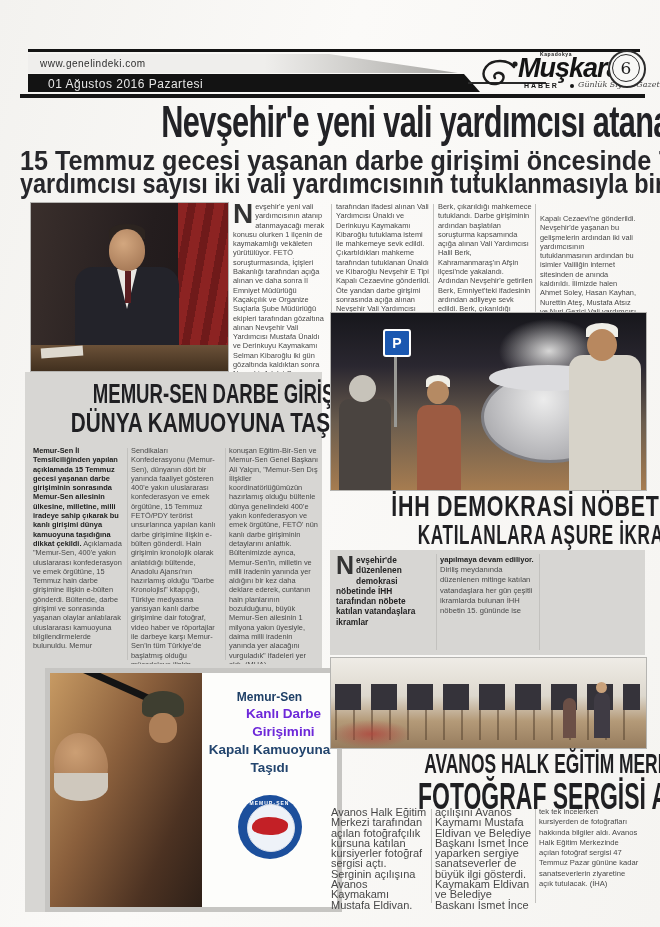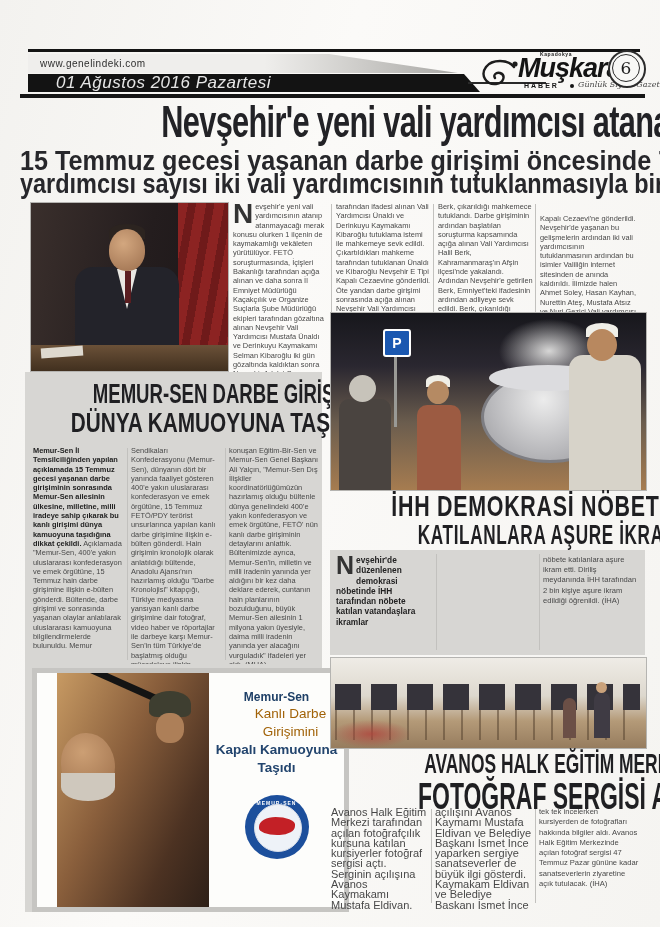--- a/index.html
+++ b/index.html
@@ -8,21 +8,21 @@
         font-family:"Liberation Sans",sans-serif;color:#474747;}
   .abs{position:absolute;}
   
   .rule-top{left:28px;top:49px;width:612px;height:3px;background:#141414;}
   .url-strip{left:28px;top:54px;width:430px;height:19px;
              background:linear-gradient(90deg,#efeeec 0 55%,#c9c8c5 80%,#a8a7a4);
              clip-path:polygon(0 0,70% 0,100% 100%,0 100%);}
   .url-strip span{display:block;padding-left:12px;font-size:10px;line-height:19px;color:#2e2e2e;letter-spacing:.5px;}
   .date-bar{left:28px;top:74px;width:452px;height:18px;background:#131313;
             clip-path:polygon(0 0,calc(100% - 16px) 0,100% 100%,0 100%);}
-  .date-bar .date{display:inline-block;padding-left:28px;font-size:17px;line-height:18px;color:#e6e6e6;letter-spacing:.5px;font-style:italic;}
+  .date-bar .date{display:inline-block;padding-left:20px;font-size:12px;line-height:18px;color:#e6e6e6;letter-spacing:.5px;}
   .section{position:absolute;left:308px;top:0;font-size:13px;line-height:18px;font-weight:bold;color:#fff;letter-spacing:2px;margin-top:32px;}
   .hdr-line{left:468px;top:82px;width:78px;height:2px;background:#2a2a2a;}
   .brand{left:478px;top:49px;width:168px;height:45px;}
   .swirl{position:absolute;left:0;top:8px;}
   .brand-top{position:absolute;left:62px;top:2px;font-size:5px;letter-spacing:.6px;color:#222;font-weight:bold;}
   .brand-name{position:absolute;left:40px;top:4px;font-size:27px;font-weight:900;letter-spacing:-1px;color:#141414;font-style:italic;}
   .brand-sub{position:absolute;left:46px;top:33px;font-size:7px;font-weight:bold;letter-spacing:2px;color:#141414;}
   .brand-dot{position:absolute;left:92px;top:35px;width:4px;height:4px;border-radius:50%;background:#141414;}
   .brand-tag{position:absolute;left:100px;top:31px;font-family:"DejaVu Serif",serif;font-style:italic;font-size:8px;color:#444;white-space:nowrap;}
   .pageno{position:absolute;right:0;top:1px;width:34px;height:34px;border:2px solid #2c2c2c;border-radius:50%;background:#f8f8f6;}
@@ -71,31 +71,31 @@
   .fig3h{left:256px;top:16px;width:30px;height:32px;border-radius:50%;background:#b8885f;}
   .fig3c{left:255px;top:10px;width:32px;height:14px;background:#f0efe8;border-radius:50% 50% 0 0;}
   .photo-expo{left:330px;top:657px;width:315px;height:90px;background:linear-gradient(180deg,#efece6 0%,#ddd8ce 42%,#b49a78 70%,#967c5e 100%);}
   .boards{left:4px;top:26px;width:305px;height:26px;background:repeating-linear-gradient(90deg,#35333a 0 26px,rgba(0,0,0,0) 26px 36px);}
   .legs{left:4px;top:52px;width:305px;height:30px;background:repeating-linear-gradient(90deg,rgba(90,70,50,.55) 0 2px,rgba(0,0,0,0) 2px 18px);}
   .vis1{right:36px;top:34px;width:16px;height:46px;background:#3f3b44;border-radius:8px 8px 0 0;}
   .vis1h{right:39px;top:24px;width:11px;height:11px;border-radius:50%;background:#caa27b;}
   .vis2{right:70px;top:40px;width:13px;height:40px;background:#6b4f46;border-radius:7px 7px 0 0;}
   .redpatch{left:0;bottom:0;width:80px;height:28px;background:radial-gradient(closest-side,rgba(176,68,60,.8),rgba(176,68,60,0));}
   
-  .poster{left:32px;top:668px;width:287px;height:234px;border:5px solid #c6c5c2;background:#fdfdfb;display:flex;padding-left:20px;}
+  .poster{left:45px;top:668px;width:287px;height:234px;border:5px solid #c6c5c2;background:#fdfdfb;display:flex;}
   .p-photo{position:relative;width:152px;height:100%;overflow:hidden;
            background:linear-gradient(115deg,#c79a63 0%,#8a5f3c 40%,#4c3222 75%,#2e2018 100%);}
   .oldman{left:4px;top:60px;width:54px;height:64px;border-radius:46% 54% 48% 52%;background:radial-gradient(circle at 40% 30%,#cc9f74,#9a6c48);}
   .beard{left:4px;top:100px;width:54px;height:28px;border-radius:0 0 50% 50%;background:#cfc8bd;}
   .helmet{left:92px;top:18px;width:42px;height:26px;border-radius:50% 50% 20% 20%;background:#3e3e30;}
   .sface{left:99px;top:40px;width:28px;height:30px;border-radius:45%;background:#ad7f58;}
   .rifle{left:26px;top:10px;width:92px;height:7px;background:#141414;transform:rotate(24deg);}
   .p-right{position:relative;flex:1;text-align:center;padding-top:16px;}
   .pl1{font-size:12px;font-weight:bold;color:#1e3f66;line-height:16px;}
-  .pl2{font-size:13.5px;font-weight:normal;color:#a16207;line-height:18px;margin-left:28px;}
+  .pl2{font-size:13.5px;font-weight:bold;color:#6d28d9;line-height:18px;margin-left:28px;}
   .pl3{font-size:13.5px;font-weight:bold;color:#23456e;line-height:18px;}
   .mslogo{position:relative;width:64px;height:64px;margin:18px auto 0;border-radius:50%;background:#1c4f9c;}
   .mslogo-label{position:absolute;left:0;right:0;top:5px;font-size:5px;letter-spacing:1px;color:#fff;font-weight:bold;}
   .mslogo-inner{position:absolute;left:9px;top:9px;width:46px;height:46px;border-radius:50%;background:#eef2f8;border:1px solid #d7dde8;}
   .msmap{position:absolute;left:14px;top:22px;width:36px;height:18px;background:#c32026;border-radius:60% 70% 55% 65%/70% 55% 65% 50%;}
 </style>
 </head>
 <body>
 
 <div class="page">
@@ -203,21 +203,23 @@
     <div class="ph fig3h"></div>
   </div>
   <div class="abs sec-head" style="left:330px;top:491px;width:315px;font-size:30px;line-height:30px;letter-spacing:1px;">
     <span class="l"><span class="fit fit-c" style="transform: scaleX(0.713807);">İHH DEMOKRASİ NÖBETİNE</span></span>
     <span class="l" style="font-size:27px;line-height:28px;"><span class="fit fit-c" style="transform: scaleX(0.635555);">KATILANLARA AŞURE İKRAM ETTİ</span></span>
   </div>
   <div class="abs gray" style="left:330px;top:550px;width:315px;height:105px;"></div>
   <p class="col" style="left:336px;top:555px;width:96px;height:95px;font-size:8.3px;line-height:10.3px;font-weight:bold;color:#222;">
     <span class="dc" style="font-size:25px;line-height:21px;">N</span><span>evşehir'de düzenlenen demokrasi nöbetinde İHH tarafından nöbete katılan vatandaşlara ikramlar</span>
   </p>
-  <p class="col" style="left:543px;top:555px;width:96px;height:95px;font-size:7.6px;line-height:10.2px;">nöbete katılanlara aşure ikram etti. Diriliş meydanında İHH tarafından 2 bin kişiye aşure ikram edildiği öğrenildi. (İHA)</p>
+  <p class="col" style="left:440px;top:555px;width:94px;height:95px;font-size:7.6px;line-height:10.2px;">
+    <span class="b">yapılmaya devam ediliyor.</span><span> Diriliş meydanında düzenlenen mitinge katılan vatandaşlara her gün çeşitli ikramlarda bulunan İHH nöbetin 15. gününde ise</span>
+  </p>
   <div class="vsep" style="left:436px;top:554px;height:96px;"></div>
   <div class="vsep" style="left:539px;top:554px;height:96px;"></div>
 
   <div class="photo photo-expo">
     <div class="ph boards"></div>
     <div class="ph legs"></div>
     <div class="ph redpatch"></div>
     <div class="ph vis1"></div>
     <div class="ph vis1h"></div>
     <div class="ph vis2"></div>

